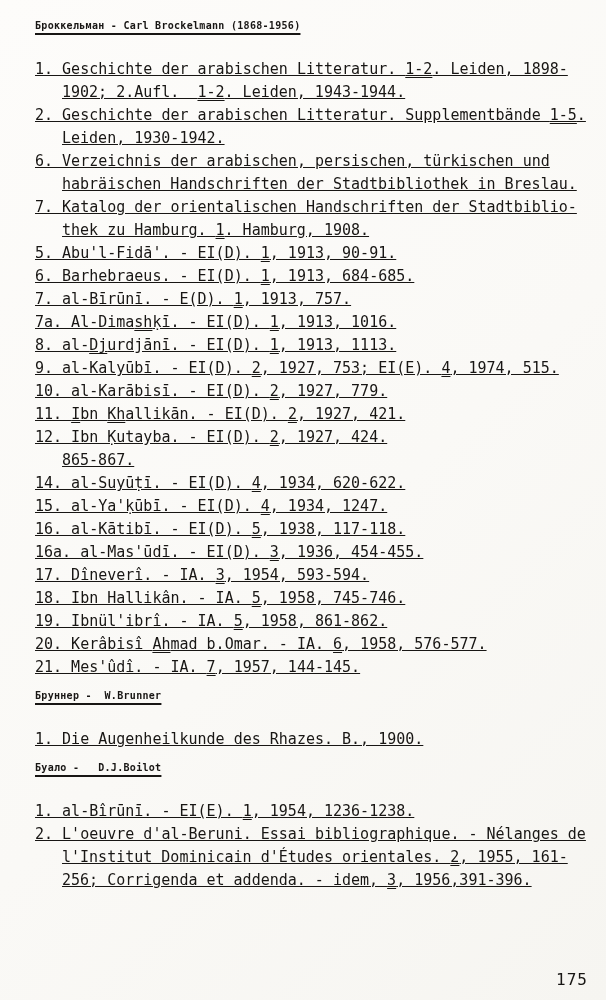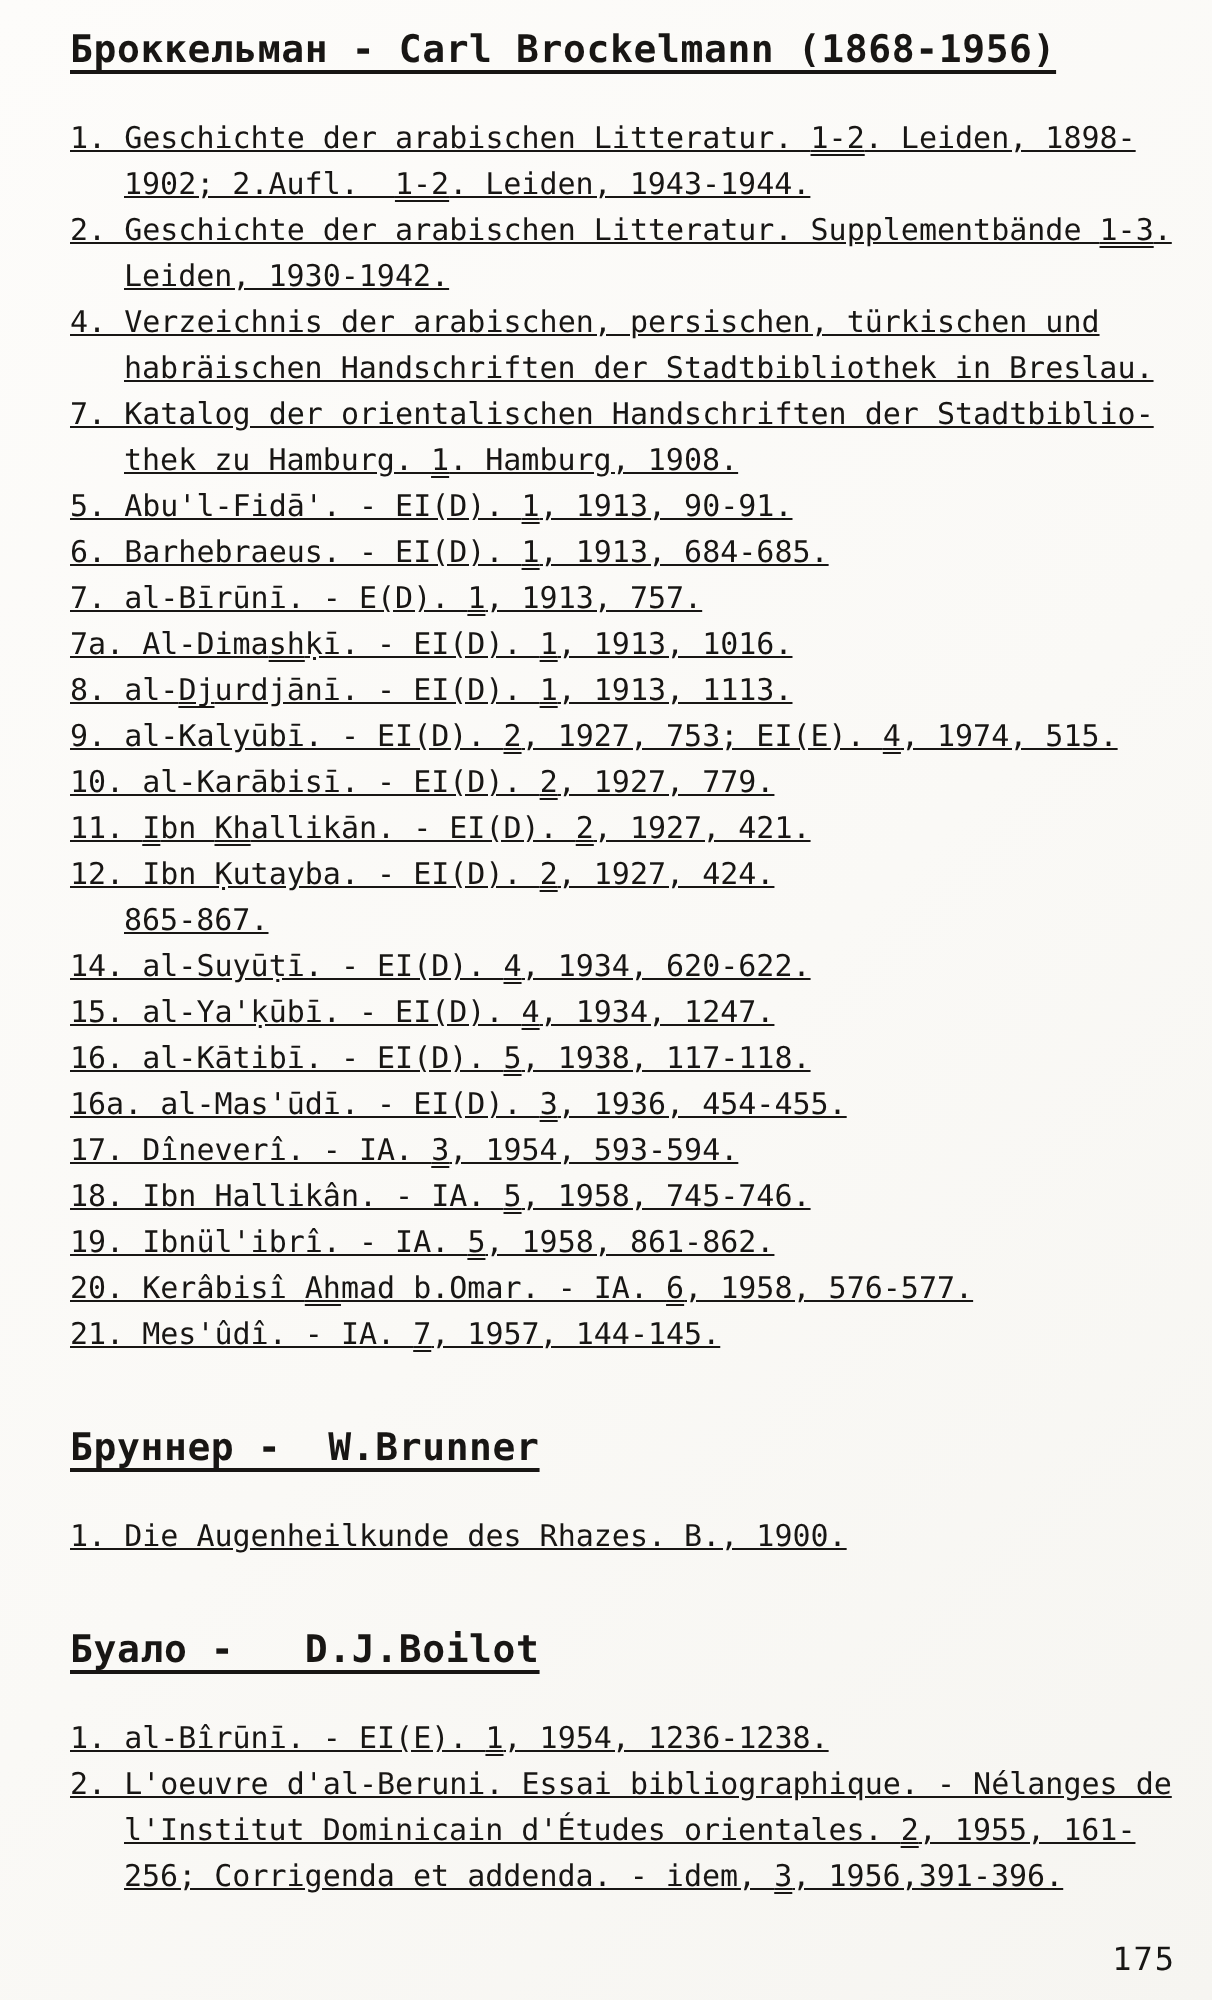--- a/index.html
+++ b/index.html
@@ -13,30 +13,30 @@
     box-sizing: border-box;
     padding: 14px 8px 0 35px;
     background: linear-gradient(135deg, #fdfcfa 0%, #faf9f6 55%, #f6f5f1 100%);
     color: #181614;
     font-family: "DejaVu Sans Mono", "Liberation Mono", monospace;
     font-size: 15px;
     line-height: 23px;
     font-weight: 500;
   }
   .heading {
-    font-size: 19px;
+    font-size: 10px;
     font-weight: bold;
     margin: 0 0 21px 0;
     text-decoration: underline;
     text-decoration-thickness: 1.6px;
     text-underline-offset: 4px;
     letter-spacing: 0.3px;
     white-space: pre;
   }
-  .bib-section + .bib-section { margin-top: 34px; }
+  .bib-section + .bib-section { margin-top: 5px; }
   .entry { margin: 0; text-decoration: underline; }
   .line { white-space: pre; }
   .line.cont { padding-left: 27px; }
   .line u, .heading u {
     text-decoration: underline;
     text-decoration-thickness: 1.4px;
     text-underline-offset: 2.5px;
   }
   .pageno {
     position: absolute;
@@ -50,25 +50,25 @@
 
 <div class="page">
   <div>
       <section class="bib-section">
         <h2 class="heading">Броккельман - Carl Brockelmann (1868-1956)</h2>
         <div class="entry">
           <div class="line">1. Geschichte der arabischen Litteratur. <u>1-2</u>. Leiden, 1898-</div>
           <div class="line cont">1902; 2.Aufl.  <u>1-2</u>. Leiden, 1943-1944.</div>
         </div>
         <div class="entry">
-          <div class="line">2. Geschichte der arabischen Litteratur. Supplementbände <u>1-3</u>.</div>
+          <div class="line">2. Geschichte der arabischen Litteratur. Supplementbände <u>1-5</u>.</div>
           <div class="line cont">Leiden, 1930-1942.</div>
         </div>
         <div class="entry">
-          <div class="line">4. Verzeichnis der arabischen, persischen, türkischen und</div>
+          <div class="line">6. Verzeichnis der arabischen, persischen, türkischen und</div>
           <div class="line cont">habräischen Handschriften der Stadtbibliothek in Breslau.</div>
         </div>
         <div class="entry">
           <div class="line">7. Katalog der orientalischen Handschriften der Stadtbiblio-</div>
           <div class="line cont">thek zu Hamburg. <u>1</u>. Hamburg, 1908.</div>
         </div>
         <div class="entry">
           <div class="line">5. Abu'l-Fidā'. - EI(D). <u>1</u>, 1913, 90-91.</div>
         </div>
         <div class="entry">

